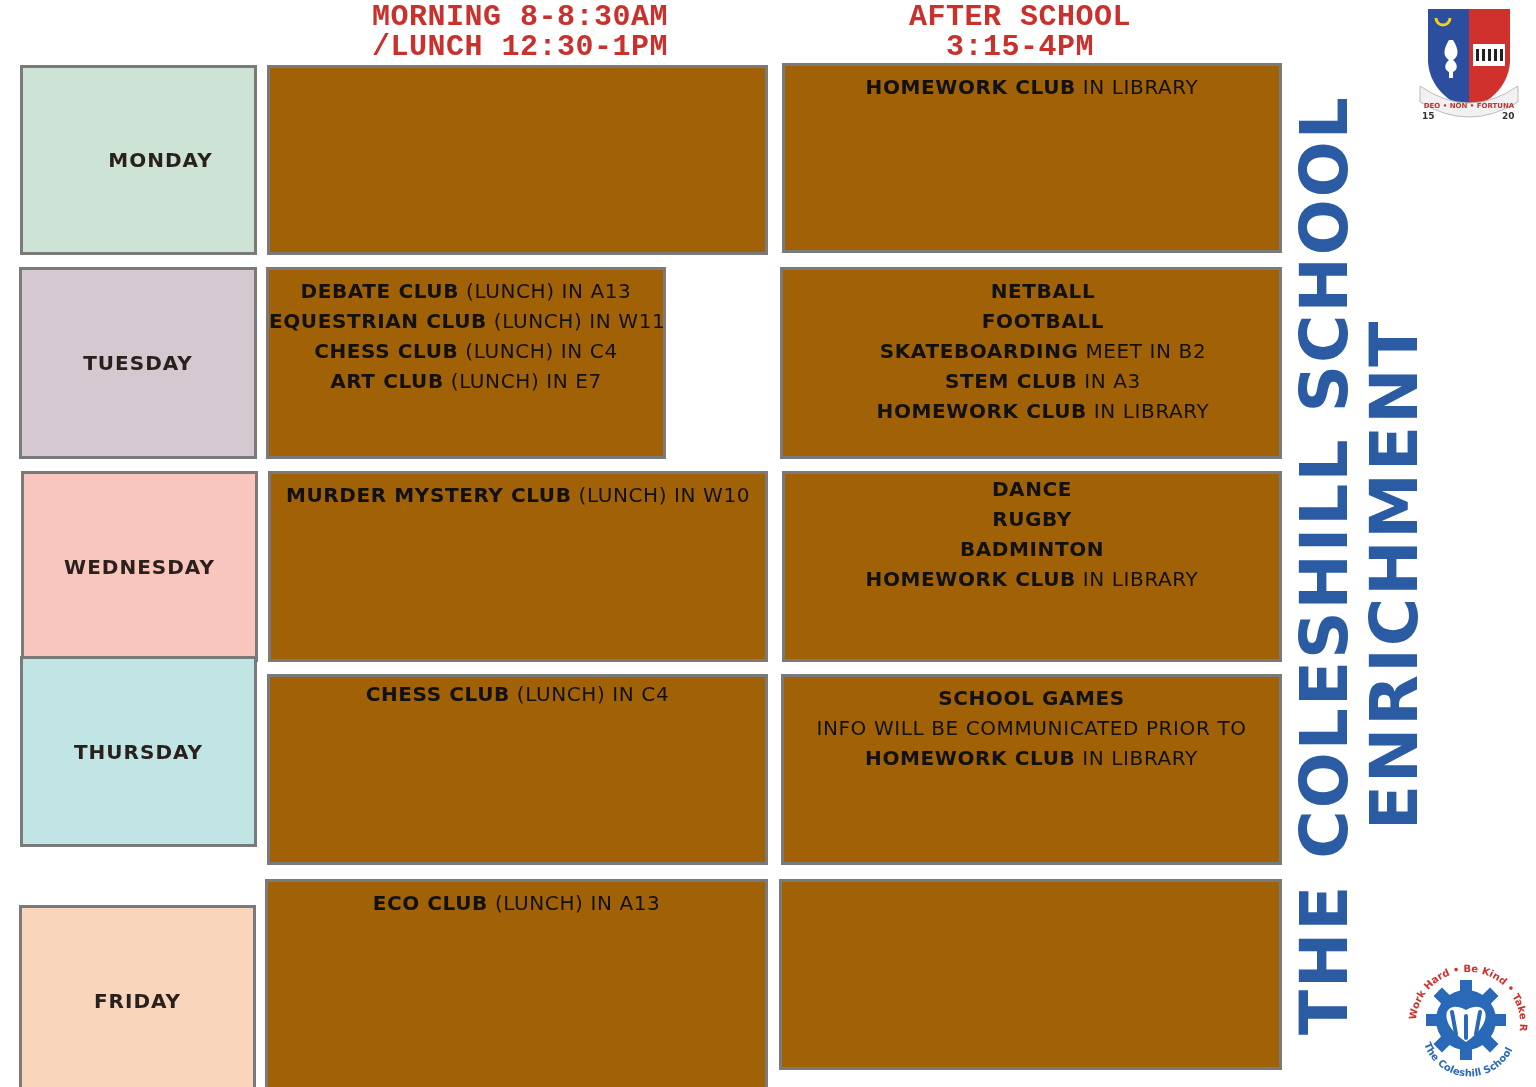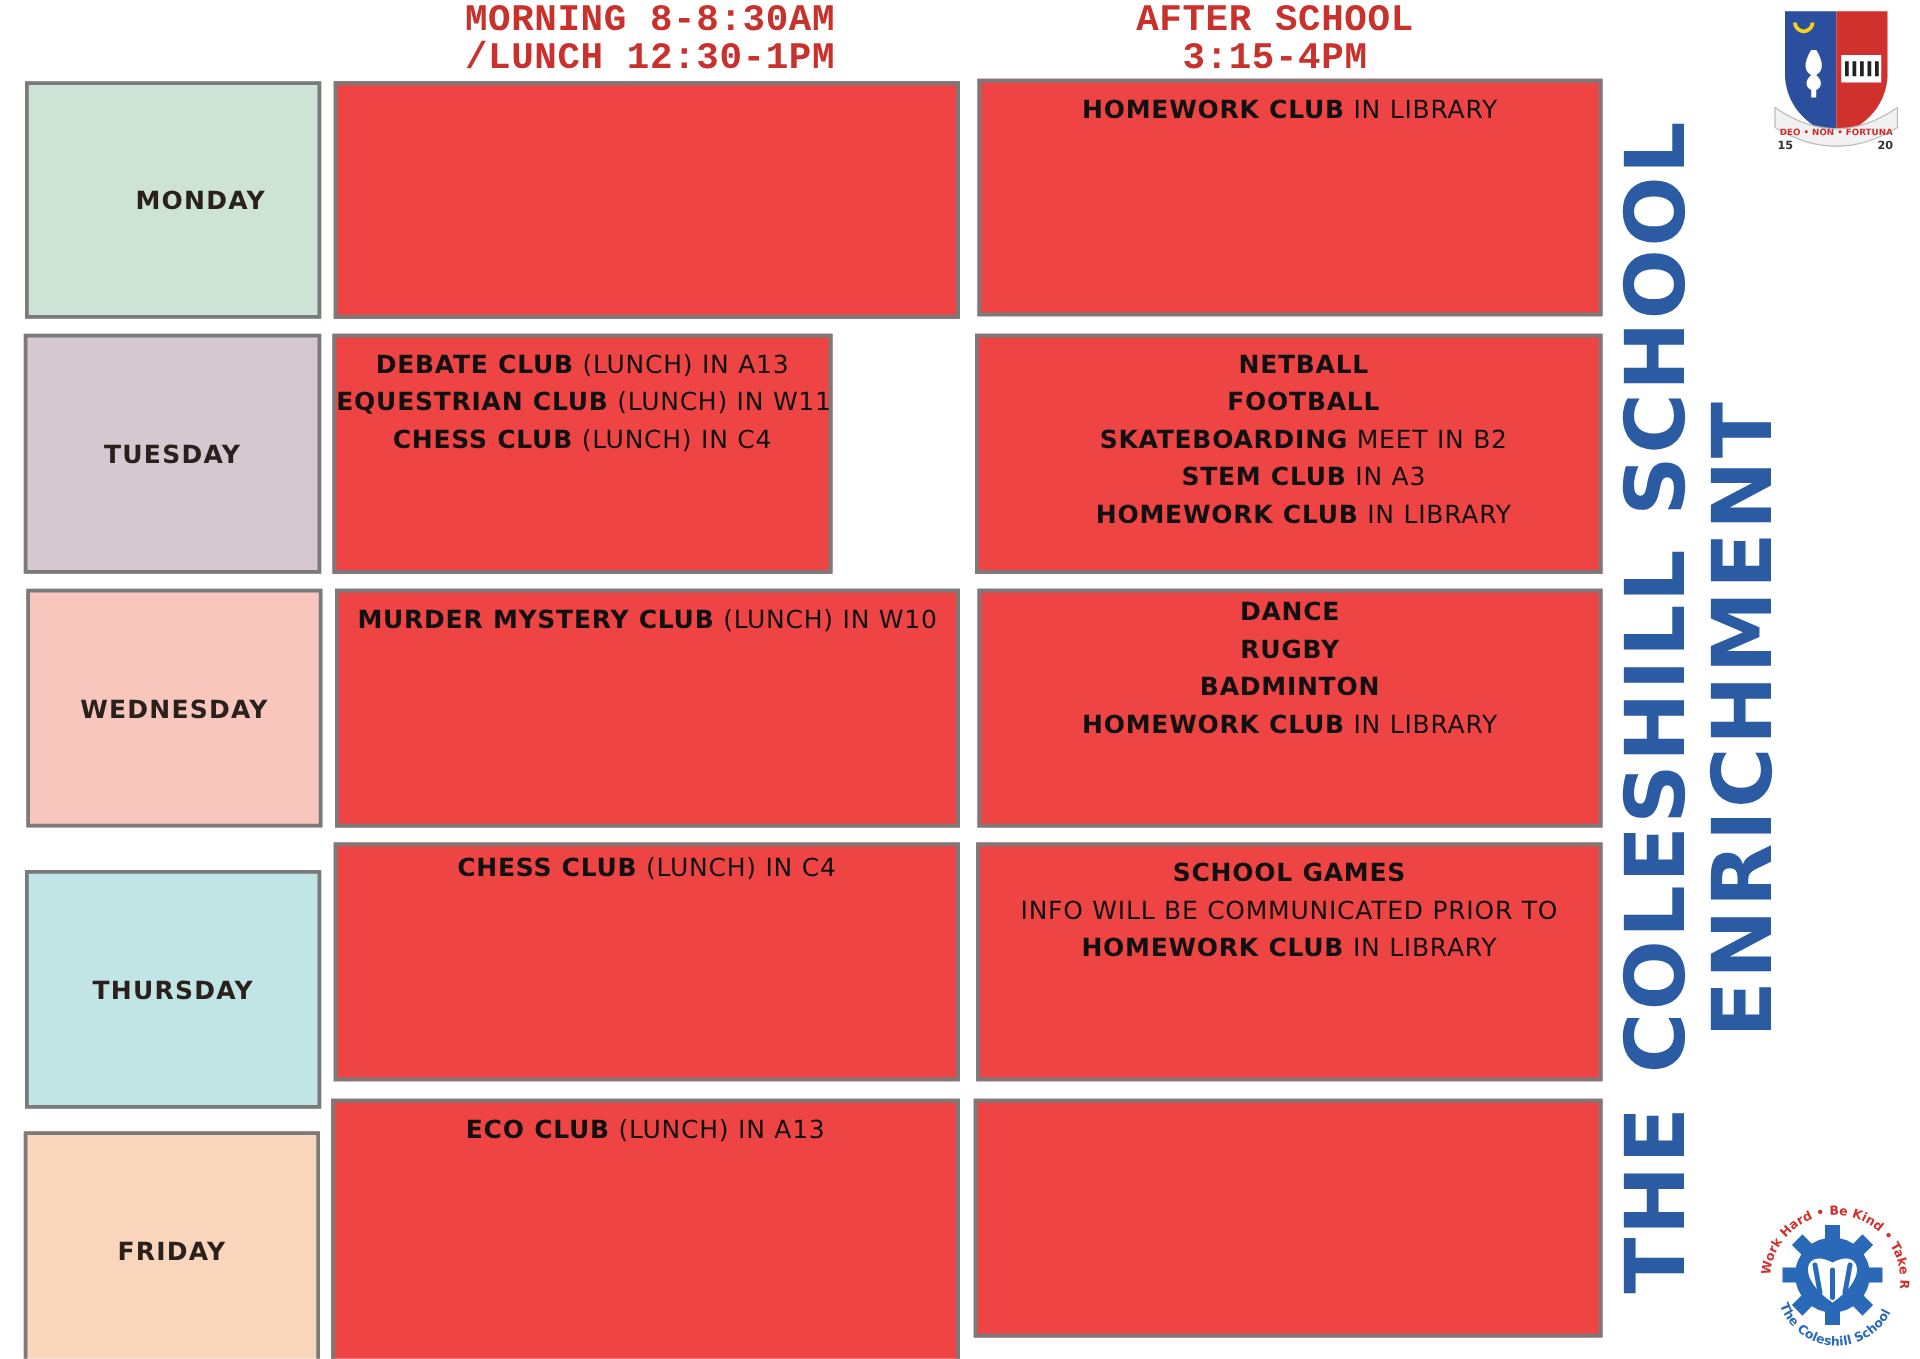--- a/index.html
+++ b/index.html
@@ -11,21 +11,21 @@
     }
     .col-header {
       position: absolute; text-align: center;
       color: #c8312c; font-weight: bold;
       font-family: Liberation Mono, monospace;
       font-size: 30px; line-height: 30px; letter-spacing: 0.5px;
       text-transform: uppercase;
     }
     .box {
       position: absolute; box-sizing: border-box;
-      border: 3px solid #7a7a7a; background: #ef4444;
+      border: 3px solid #7a7a7a; background: #a16207;
     }
     .day-box {
       display: flex; align-items: center; justify-content: center;
     }
     .day-label {
       font-weight: bold; font-size: 20px; letter-spacing: 1px;
       color: #2a211d;
     }
     .cell {
       text-align: center; padding-top: 6px;
@@ -63,20 +63,21 @@
   <span class="line"><span class="b">Homework Club</span><span class="n"> in Library</span></span>
 </div>
 
 <div class="box day-box" style="left:19px; top:267px; width:238px; height:192px; background:#d5c8d1;">
   <span class="day-label" style="text-transform:uppercase;">Tuesday</span>
 </div>
 <div class="box cell" style="left:266px; top:267px; width:400px; height:192px;">
   <span class="line"><span class="b">Debate Club</span><span class="n"> (Lunch) in A13</span></span>
   <span class="line"><span class="b">Equestrian Club</span><span class="n"> (Lunch) in W11</span></span>
   <span class="line"><span class="b">Chess Club</span><span class="n"> (Lunch) in C4</span></span>
+  <span class="line"><span class="b">Art Club</span><span class="n"> (Lunch) in E7</span></span>
 </div>
 <div class="box cell" style="left:780px; top:267px; width:502px; height:192px;padding-left:24px;">
   <span class="line"><span class="b">Netball</span><span class="n"></span></span>
   <span class="line"><span class="b">Football</span><span class="n"></span></span>
   <span class="line"><span class="b">Skateboarding</span><span class="n"> meet in B2</span></span>
   <span class="line"><span class="b">STEM Club</span><span class="n"> in A3</span></span>
   <span class="line"><span class="b">Homework Club</span><span class="n"> in Library</span></span>
 </div>
 
 <div class="box day-box" style="left:21px; top:471px; width:237px; height:191px; background:#f8c6bd;">
@@ -85,21 +86,21 @@
 <div class="box cell" style="left:268px; top:471px; width:500px; height:191px;">
   <span class="line"><span class="b">Murder Mystery Club</span><span class="n"> (Lunch) in W10</span></span>
 </div>
 <div class="box cell" style="left:782px; top:471px; width:500px; height:191px; padding-top:0;">
   <span class="line"><span class="b">Dance</span><span class="n"></span></span>
   <span class="line"><span class="b">Rugby</span><span class="n"></span></span>
   <span class="line"><span class="b">Badminton</span><span class="n"></span></span>
   <span class="line"><span class="b">Homework Club</span><span class="n"> in Library</span></span>
 </div>
 
-<div class="box day-box" style="left:20px; top:696px; width:237px; height:191px; background:#c0e5e4;">
+<div class="box day-box" style="left:20px; top:656px; width:237px; height:191px; background:#c0e5e4;">
   <span class="day-label" style="text-transform:uppercase;">Thursday</span>
 </div>
 <div class="box cell" style="left:267px; top:674px; width:501px; height:191px; padding-top:2px;">
   <span class="line"><span class="b">Chess Club</span><span class="n"> (Lunch) in C4</span></span>
 </div>
 <div class="box cell" style="left:781px; top:674px; width:501px; height:191px;">
   <span class="line"><span class="b">School Games</span><span class="n"></span></span>
   <span class="line"><span class="b"></span><span class="n">Info will be communicated prior to</span></span>
   <span class="line"><span class="b">Homework Club</span><span class="n"> in Library</span></span>
 </div>

